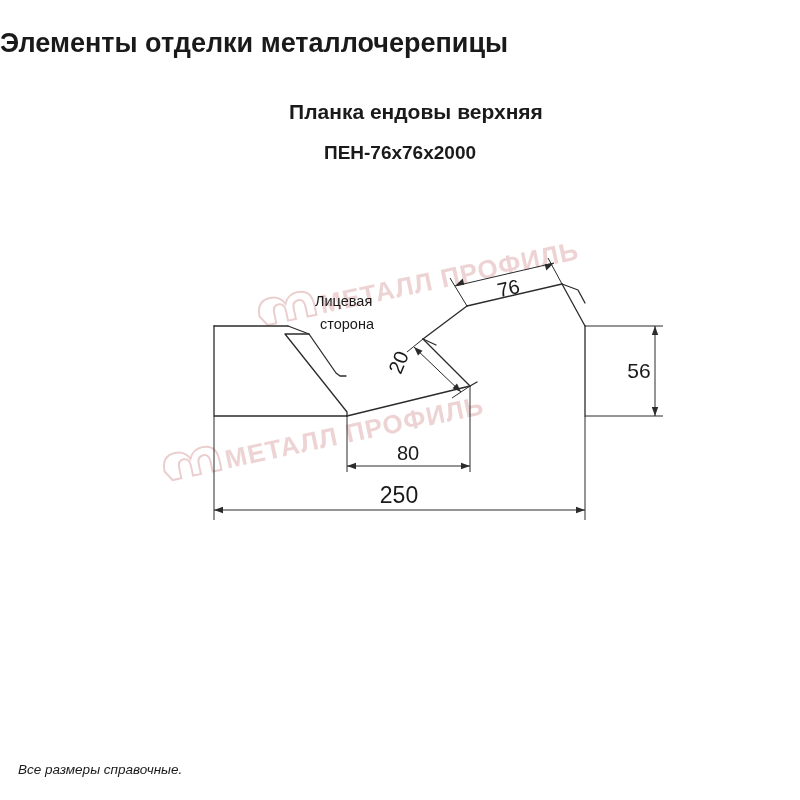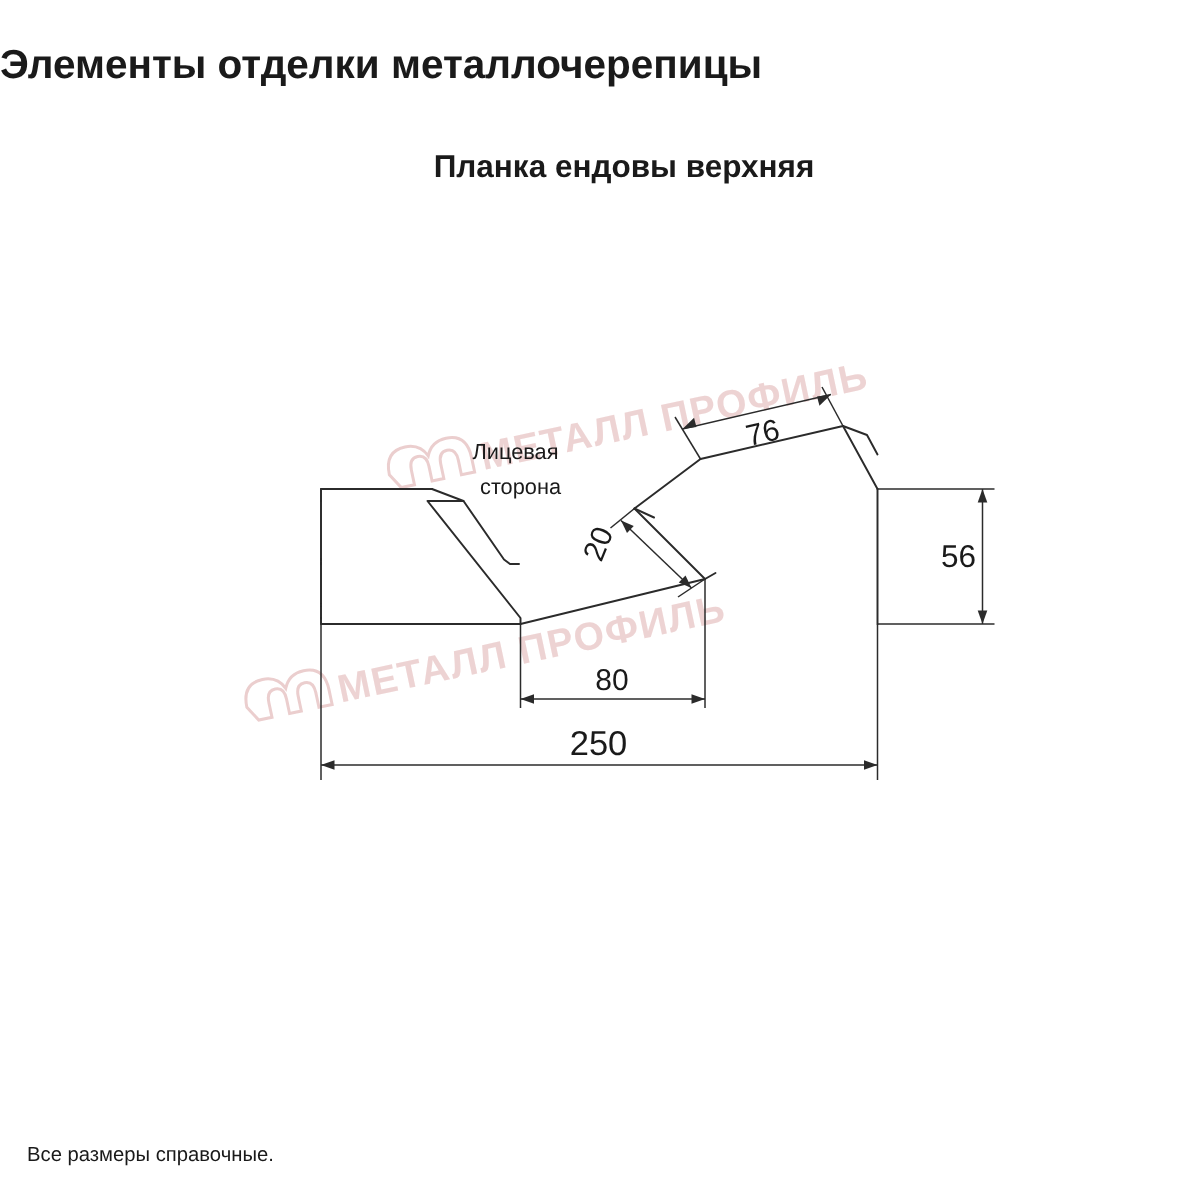--- a/index.html
+++ b/index.html
@@ -57,20 +57,21 @@
     width: 800px;
     height: 400px;
   }
   .footer {
     position: absolute;
     left: 18px;
     bottom: 18px;
     font-size: 13.5px;
     line-height: 1.75;
     color: #1a1a1a;
+    font-style: italic;
   }
   .footer div { white-space: nowrap; }
   svg { display: block; }
   .wm {
     fill: none;
     stroke: #e9c9c9;
     stroke-width: 2;
   }
   .wm-text {
     fill: #eccfcf;
@@ -80,20 +81,21 @@
     letter-spacing: 1px;
   }
 </style>
 </head>
 <body>
 
 <div class="page">
 
   <div class="title-main">Элементы отделки металлочерепицы</div>
   <div class="title-sub">Планка ендовы верхняя</div>
+  <div class="title-code">ПЕН-76x76x2000</div>
 
   <div class="drawing">
     <svg width="800" height="400" viewBox="0 0 800 400">
 
       <g opacity="0.9">
         <g transform="translate(255,95) rotate(-12)">
           <path class="wm" d="M0,22 q0,-16 14,-16 q10,0 14,9 q4,-9 14,-9 q14,0 14,16 l0,10 l-9,0 l0,-10 q0,-8 -6,-8 q-6,0 -6,8 l0,10 l-8,0 l0,-10 q0,-8 -6,-8 q-6,0 -6,8 l0,10 l-9,0 z"></path>
           <text class="wm-text" x="62" y="32">МЕТАЛЛ ПРОФИЛЬ</text>
         </g>
       </g>

